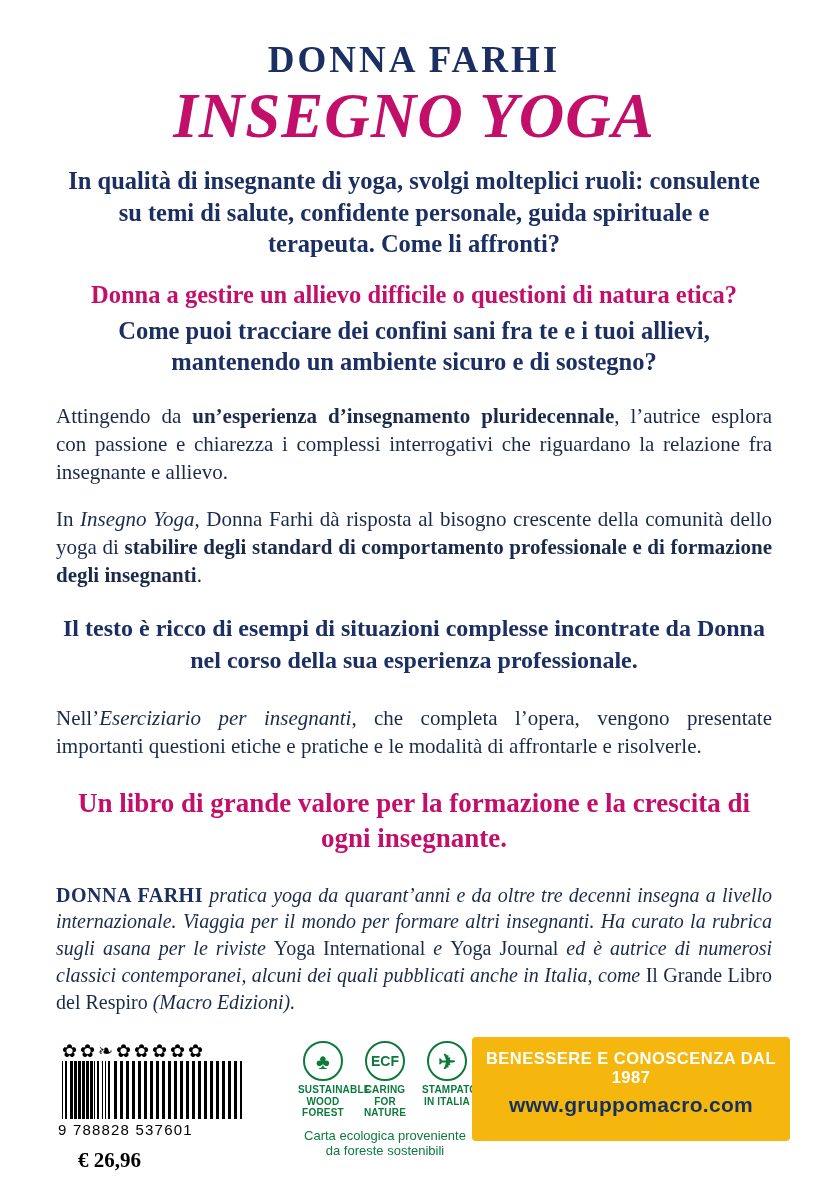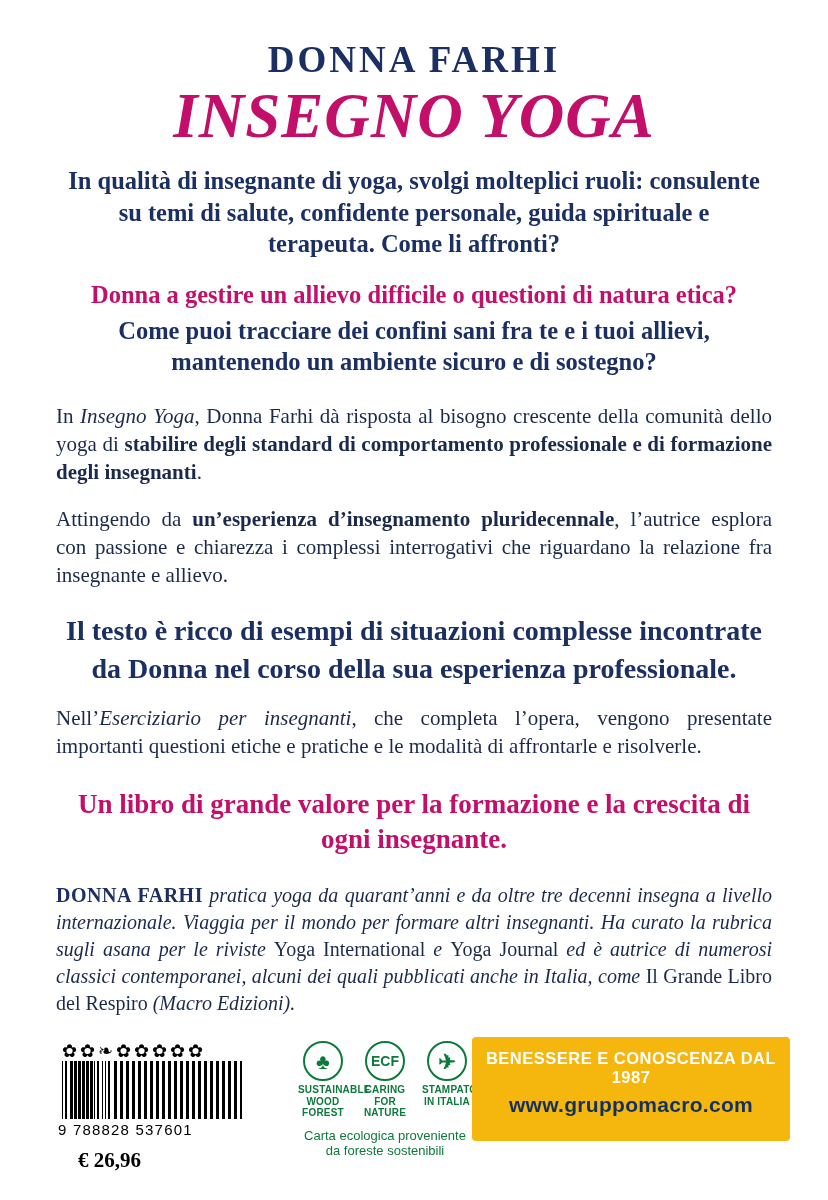--- a/index.html
+++ b/index.html
@@ -68,24 +68,24 @@
     text-align: justify;
     color: #1b2a4a;
     margin: 0 0 19px 0;
   }
   .para b { font-weight: bold; }
   .para i { font-style: italic; }
 
   .highlight {
     text-align: center;
     font-weight: bold;
-    font-size: 28px;
+    font-size: 24px;
     line-height: 1.35;
     color: #1b2f63;
-    margin: 22px 4px 18px 4px;
+    margin: 22px 4px 28px 4px;
   }
 
   .closing {
     text-align: center;
     font-weight: bold;
     font-size: 27px;
     line-height: 1.28;
     color: #c2106a;
     margin: 26px 10px 24px 10px;
   }
@@ -248,23 +248,23 @@
 
   <div class="author-top">DONNA FARHI</div>
   <div class="book-title">INSEGNO YOGA</div>
 
   <div class="lead">In qualità di insegnante di yoga, svolgi molteplici ruoli: consulente su temi di salute, confidente personale, guida spirituale e terapeuta. Come li affronti?</div>
   <div class="lead pink">Donna a gestire un allievo difficile o questioni di natura etica?</div>
   <div class="lead second">Come puoi tracciare dei confini sani fra te e i tuoi allievi, mantenendo un ambiente sicuro e di sostegno?</div>
 
   <div class="body-block">
 
+    <p class="para"><span>Attingendo da </span><b>un’esperienza d’insegnamento pluridecennale</b><span>, l’autrice esplora con passione e chiarezza i complessi interrogativi che riguardano la relazione fra insegnante e allievo.</span></p>
+
     <p class="para"><span>In </span><i>Insegno Yoga</i><span>, Donna Farhi dà risposta al bisogno crescente della comunità dello yoga di </span><b>stabilire degli standard di comportamento professionale e di formazione degli insegnanti</b><span>.</span></p>
-
-    <p class="para"><span>Attingendo da </span><b>un’esperienza d’insegnamento pluridecennale</b><span>, l’autrice esplora con passione e chiarezza i complessi interrogativi che riguardano la relazione fra insegnante e allievo.</span></p>
 
     <div class="highlight">Il testo è ricco di esempi di situazioni complesse incontrate da Donna nel corso della sua esperienza professionale.</div>
 
     <p class="para"><span>Nell’</span><i>Eserciziario per insegnanti</i><span>, che completa l’opera, vengono presentate importanti questioni etiche e pratiche e le modalità di affrontarle e risolverle.</span></p>
 
     <div class="closing">Un libro di grande valore per la formazione e la crescita di ogni insegnante.</div>
 
     <p class="bio"><span class="name">DONNA FARHI</span><span> pratica yoga da quarant’anni e da oltre tre decenni insegna a livello internazionale. Viaggia per il mondo per formare altri insegnanti. Ha curato la rubrica sugli asana per le riviste </span><span class="rom">Yoga International</span><span> e </span><span class="rom">Yoga Journal</span><span> ed è autrice di numerosi classici contemporanei, alcuni dei quali pubblicati anche in Italia, come </span><span class="rom">Il Grande Libro del Respiro</span><span> (Macro Edizioni).</span></p>
 
   </div>

